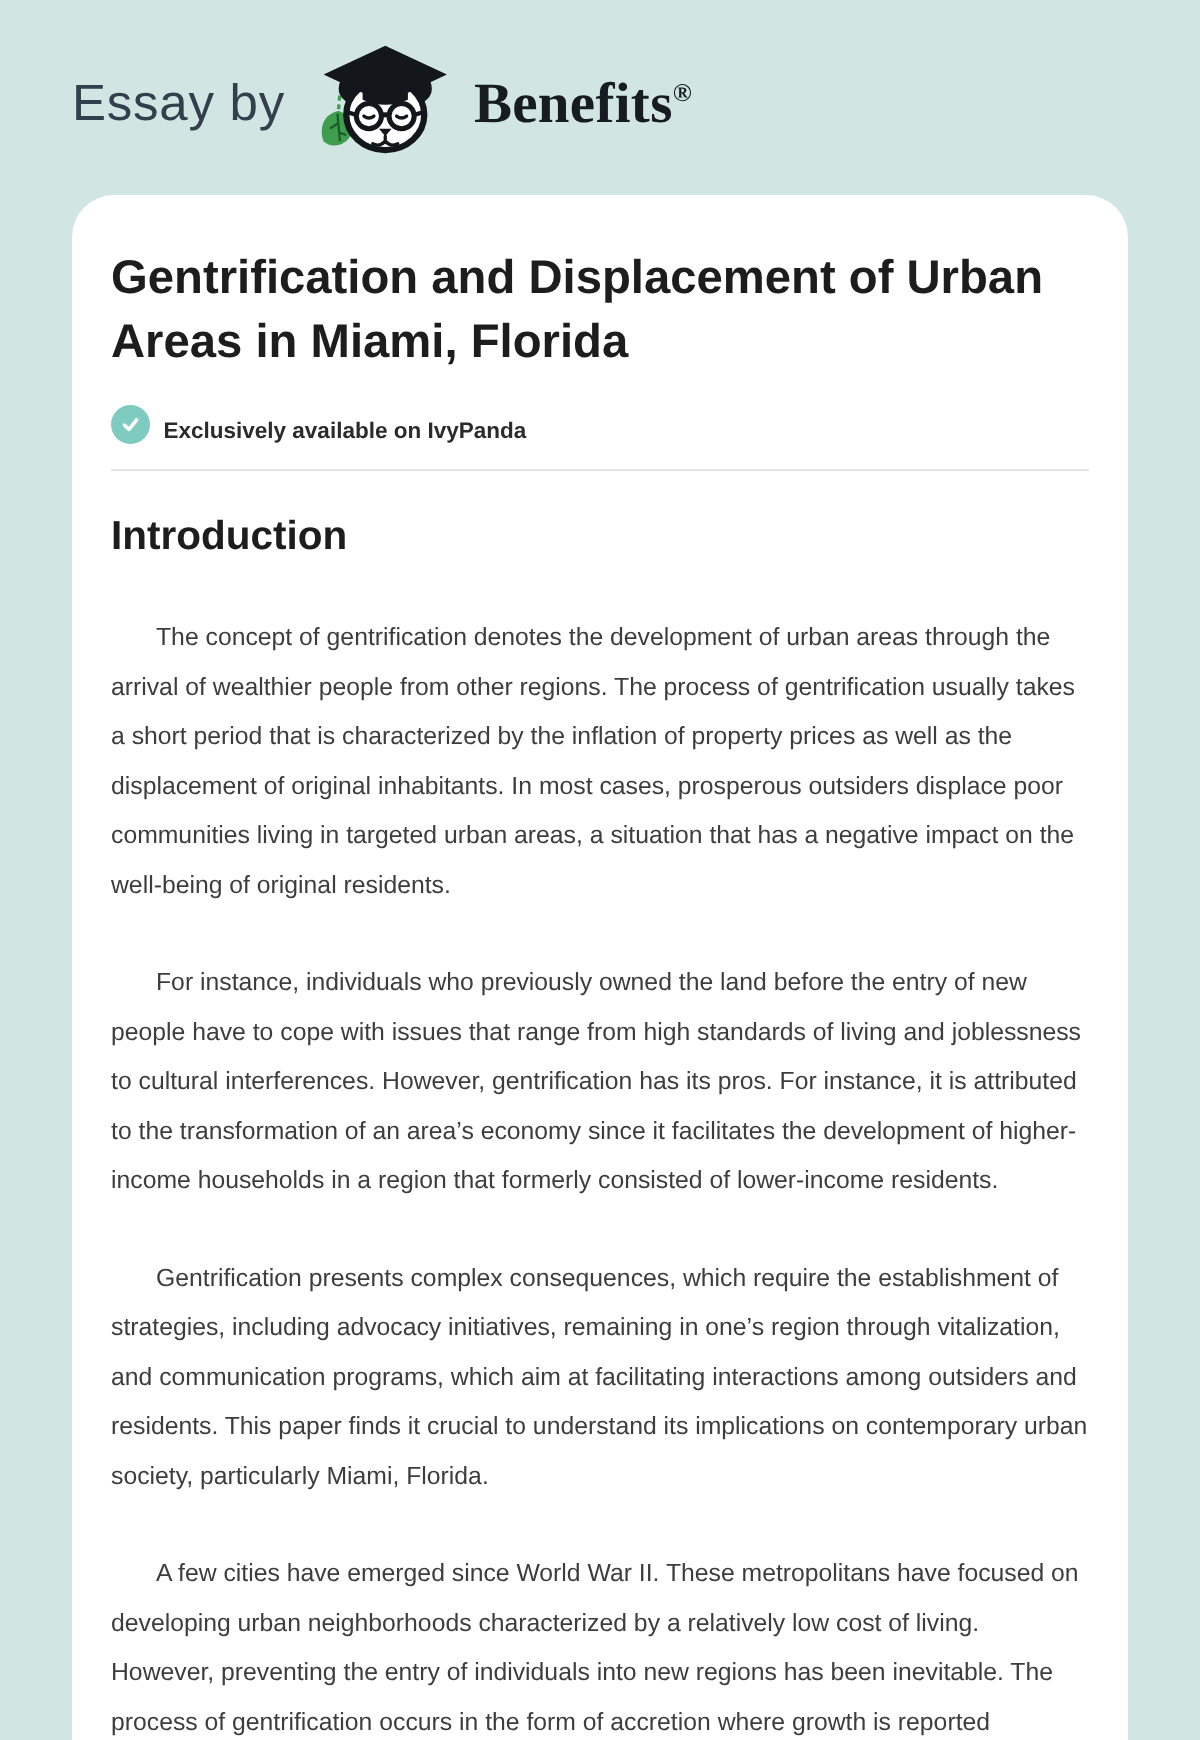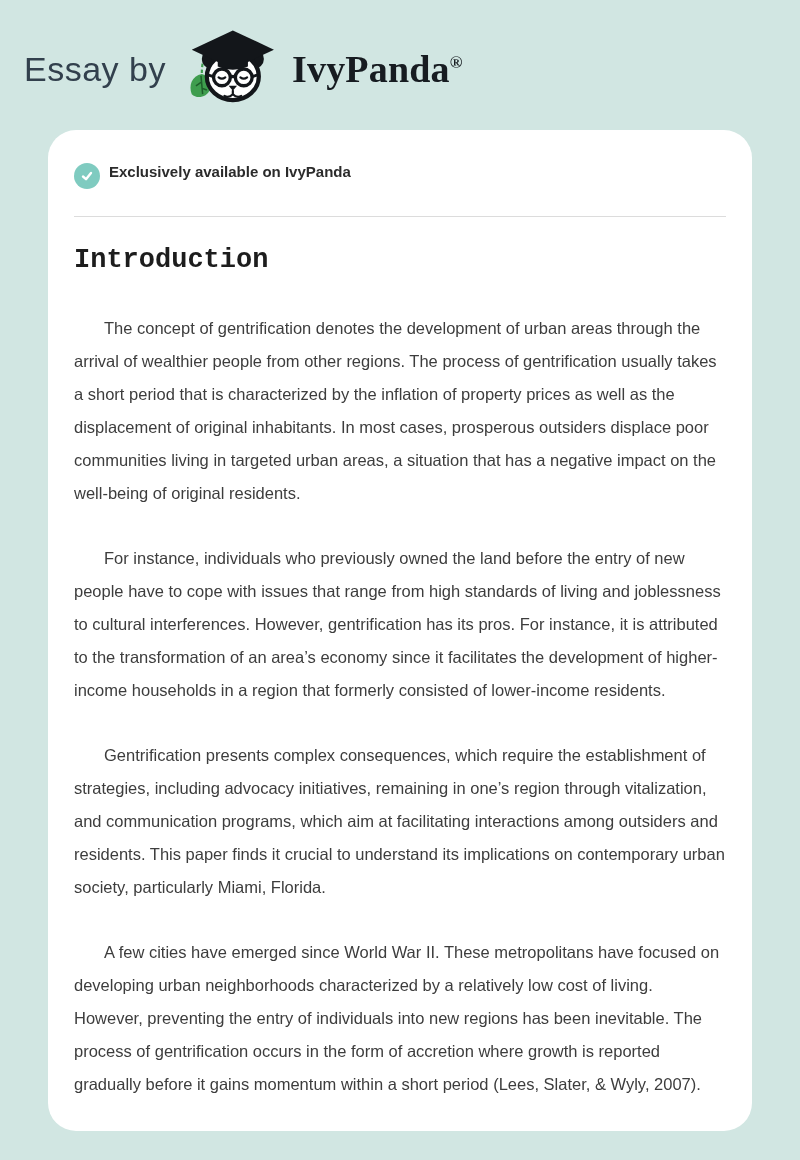--- a/index.html
+++ b/index.html
@@ -9,21 +9,21 @@
     background: #d1e6e2;
     font-family: "Liberation Sans", sans-serif;
     -webkit-font-smoothing: antialiased;
   }
   .page { width: 800px; min-height: 1160px; }
 
   
   .site-header {
     display: flex;
     align-items: center;
-    padding: 26px 48px 0 24px;
+    padding: 26px 48px 0 48px;
     height: 112px;
   }
   .essay-by {
     font-size: 34px;
     font-weight: 400;
     color: #32404d;
     letter-spacing: 0.5px;
     margin-right: 14px;
   }
   .logo-wrap {
@@ -56,22 +56,22 @@
   }
   h1.essay-title {
     font-size: 31.5px;
     line-height: 43px;
     font-weight: 700;
     color: #1d1d1d;
     margin-bottom: 21px;
   }
   .badge-row {
     display: flex;
-    align-items: flex-start;
-    margin-bottom: 27px;
+    align-items: flex-end;
+    margin-bottom: 17px;
   }
   .badge-circle {
     width: 26px;
     height: 26px;
     border-radius: 50%;
     background: #7fcbc0;
     display: inline-flex;
     align-items: center;
     justify-content: center;
     margin-right: 9px;
@@ -88,21 +88,21 @@
     border-top: 1px solid #dcdcdc;
     margin: 0 0 23px 0;
   }
   h2.section-heading {
     font-size: 27px;
     line-height: 40px;
     font-weight: 700;
     color: #1d1d1d;
     margin: 22px 0 27px 0;
   }
-  h2.section-heading:first-of-type { margin-top: 0; font-family: Liberation Mono, monospace; }
+  h2.section-heading:first-of-type { margin-top: 0; }
   p.body-par {
     font-size: 16.5px;
     line-height: 33px;
     color: #3d3d3d;
     text-indent: 30px;
     margin-bottom: 10px;
     margin-top: 32px;
   }
   p.body-par:last-child { margin-bottom: 0; }
 </style>
@@ -137,25 +137,26 @@
         <line x1="86" y1="59" x2="93" y2="57" stroke="#13161a" stroke-width="3.4"></line>
 
         <path d="M46,60 q4,3 8,0" fill="none" stroke="#13161a" stroke-width="2.6" stroke-linecap="round"></path>
         <path d="M72,60 q4,3 8,0" fill="none" stroke="#13161a" stroke-width="2.6" stroke-linecap="round"></path>
 
         <path d="M58,70 h10 l-5,6 Z" fill="#13161a"></path>
         <path d="M63,76 v4 M63,80 q-5,5 -10,2 M63,80 q5,5 10,2" fill="none" stroke="#13161a" stroke-width="2.6" stroke-linecap="round"></path>
       </svg>
     </span>
 
-    <span class="brand"><span>IvyPanda</span><sup>®</sup></span>
+    <span class="brand"><span>Benefits</span><sup>®</sup></span>
   </header>
 
   <main class="card">
 
+    <h1 class="essay-title">Gentrification and Displacement of Urban Areas in Miami, Florida</h1>
 
     <div class="badge-row">
       <span class="badge-circle">
         <svg width="14" height="14" viewBox="0 0 14 14">
           <path d="M3,7.5 L6,10.2 L11,4" fill="none" stroke="#ffffff" stroke-width="2.4" stroke-linecap="round" stroke-linejoin="round"></path>
         </svg>
       </span>
       <span class="badge-label">Exclusively available on IvyPanda</span>
     </div>
 

